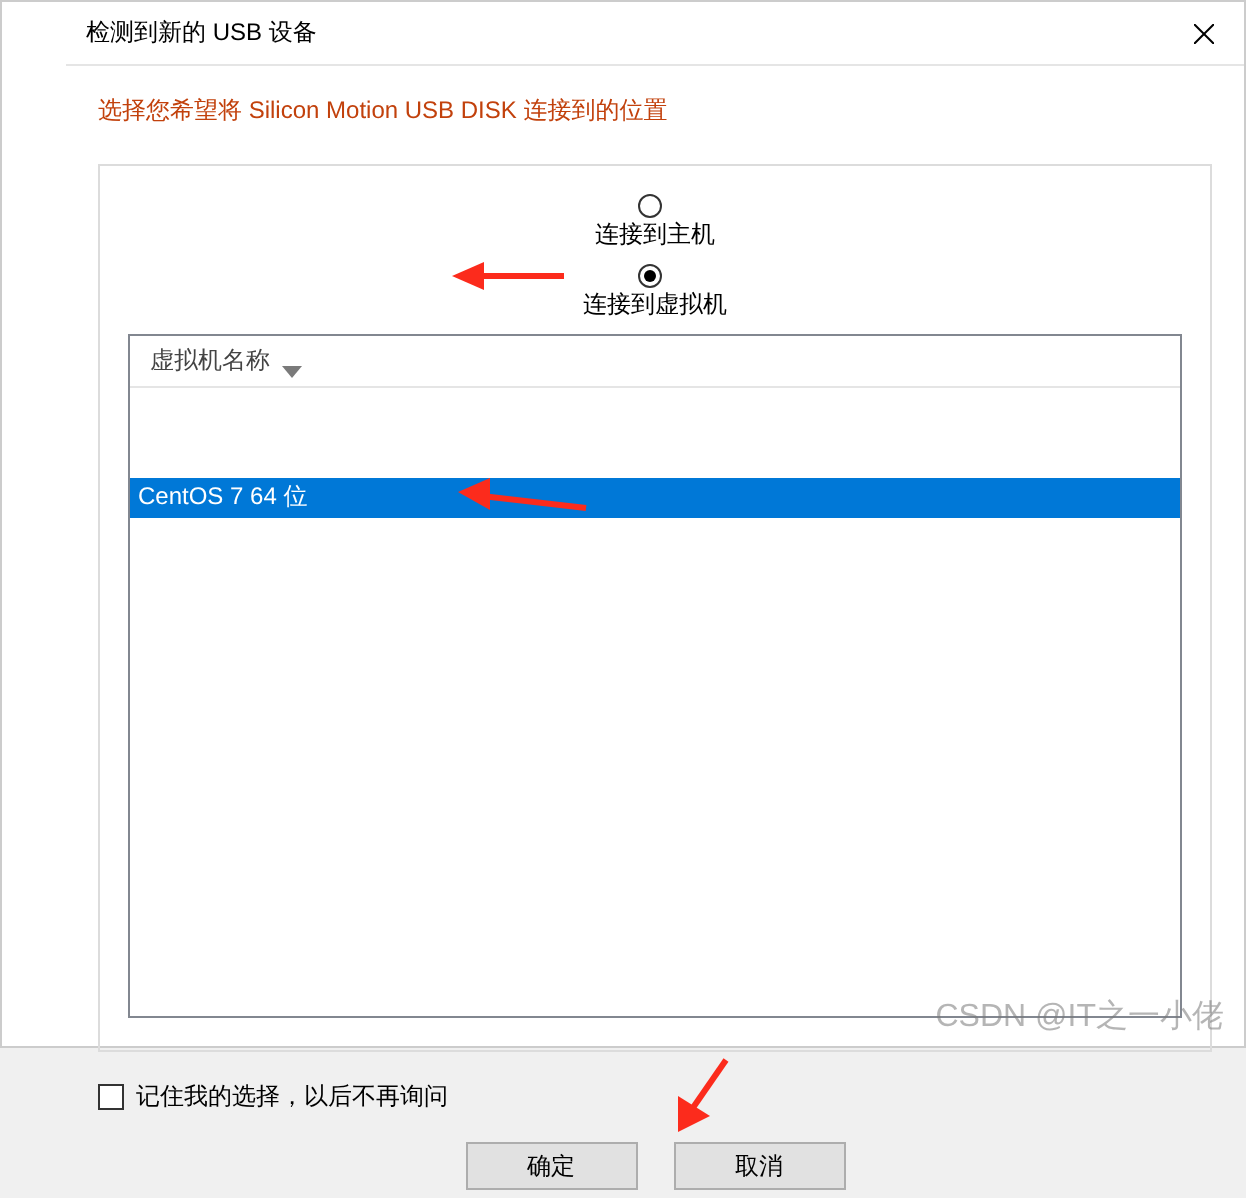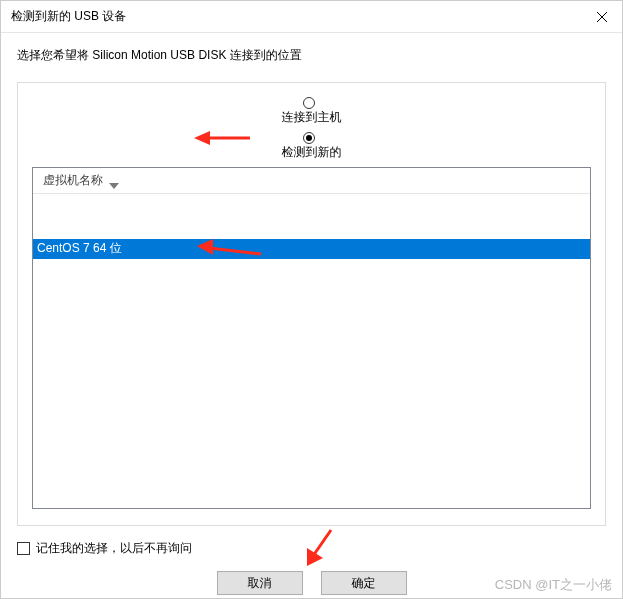--- a/index.html
+++ b/index.html
@@ -7,44 +7,45 @@
       font-family: "Microsoft YaHei", "Segoe UI", Tahoma, sans-serif;
       font-size: 12px;
       background: #f0f0f0;
       width: 623px;
       height: 599px;
       position: relative;
     }
     .dialog {
       background: #ffffff;
       width: 623px;
-      height: 599px;
+      height: 524px;
       border: 1px solid #cccccc;
       position: relative;
+      padding-left: 32px;
     }
     .titlebar {
       height: 32px;
       display: flex;
       align-items: center;
       justify-content: space-between;
       padding: 0 0 0 10px;
       border-bottom: 1px solid #e5e5e5;
       background: #ffffff;
     }
     .title-text { font-size: 12px; color: #000; }
     .close-btn {
       width: 40px; height: 30px;
       display: flex; align-items: center; justify-content: center;
       cursor: pointer;
     }
     .close-btn svg { width: 10px; height: 10px; }
     .content {
       padding: 14px 16px 0 16px;
     }
-    .subtitle { font-size: 12px; color: #000000; margin-bottom: 18px; }
+    .subtitle { font-size: 12px; color: #c2410c; margin-bottom: 18px; }
     .radio-group-frame {
       border: 1px solid #dcdcdc;
       padding: 14px 14px 16px 14px;
       margin-bottom: 14px;
       position: relative;
     }
     .radio-row {
       display: flex; align-items: center;
       margin-bottom: 6px;
       cursor: pointer;
@@ -123,21 +124,21 @@
       border: 1px solid #adadad;
       background: #e1e1e1;
       font-size: 12px;
       cursor: pointer;
       display: flex; align-items: center; justify-content: center;
     }
     .watermark {
       position: absolute;
       right: 10px; bottom: 4px;
       color: rgba(120,120,120,0.55);
-      font-size: 13px;
+      font-size: 16px;
       pointer-events: none;
     }
   </style>
 </head>
 <body>
 
 <div class="dialog">
 
   <div class="titlebar">
     <span class="title-text">检测到新的 USB 设备</span>
@@ -156,21 +157,21 @@
 
       <div class="radio-row">
         <span class="radio-outer"></span>
         <span class="radio-label">连接到主机</span>
       </div>
 
       <div class="radio-row">
         <span class="radio-outer">
             <span class="radio-inner"></span>
           </span>
-        <span class="radio-label">检测到新的</span>
+        <span class="radio-label">连接到虚拟机</span>
         <span class="arrow-annot" style="left:160px; top:-4px;">
           <svg width="60" height="20" viewBox="0 0 60 20">
             <line x1="58" y1="10" x2="14" y2="10" stroke="#fc2b1c" stroke-width="3"></line>
             <polygon points="2,10 18,3 18,17" fill="#fc2b1c"></polygon>
           </svg>
         </span>
       </div>
 
       <div class="listbox">
         <div class="list-header">
@@ -205,22 +206,22 @@
 
     <span class="arrow-annot" style="left:300px; top:-14px;">
       <svg width="40" height="46" viewBox="0 0 40 46">
         <line x1="30" y1="4" x2="12" y2="30" stroke="#fc2b1c" stroke-width="3"></line>
         <polygon points="6,40 6,22 22,32" fill="#fc2b1c"></polygon>
       </svg>
     </span>
 
     <div class="button-row">
       <div class="btn">
+        <span>确定</span>
+      </div>
+      <div class="btn">
         <span>取消</span>
-      </div>
-      <div class="btn">
-        <span>确定</span>
       </div>
     </div>
   </div>
 
   <div class="watermark">CSDN @IT之一小佬</div>
 </div>
 
 </body></html>

